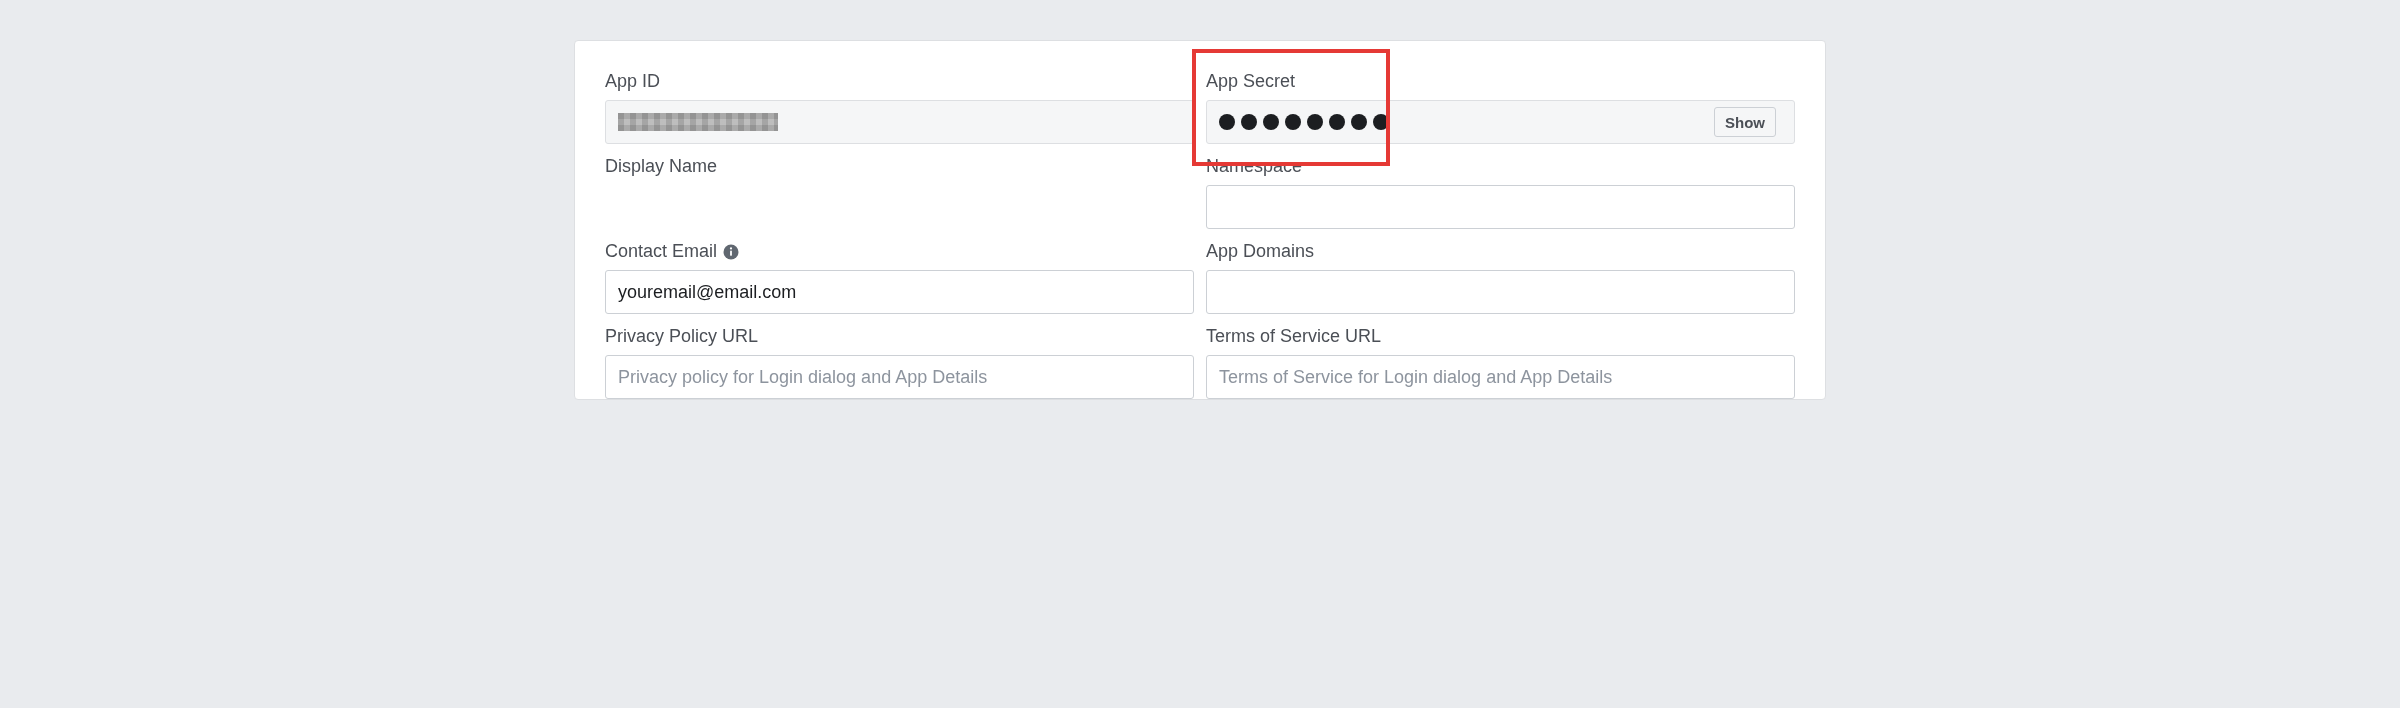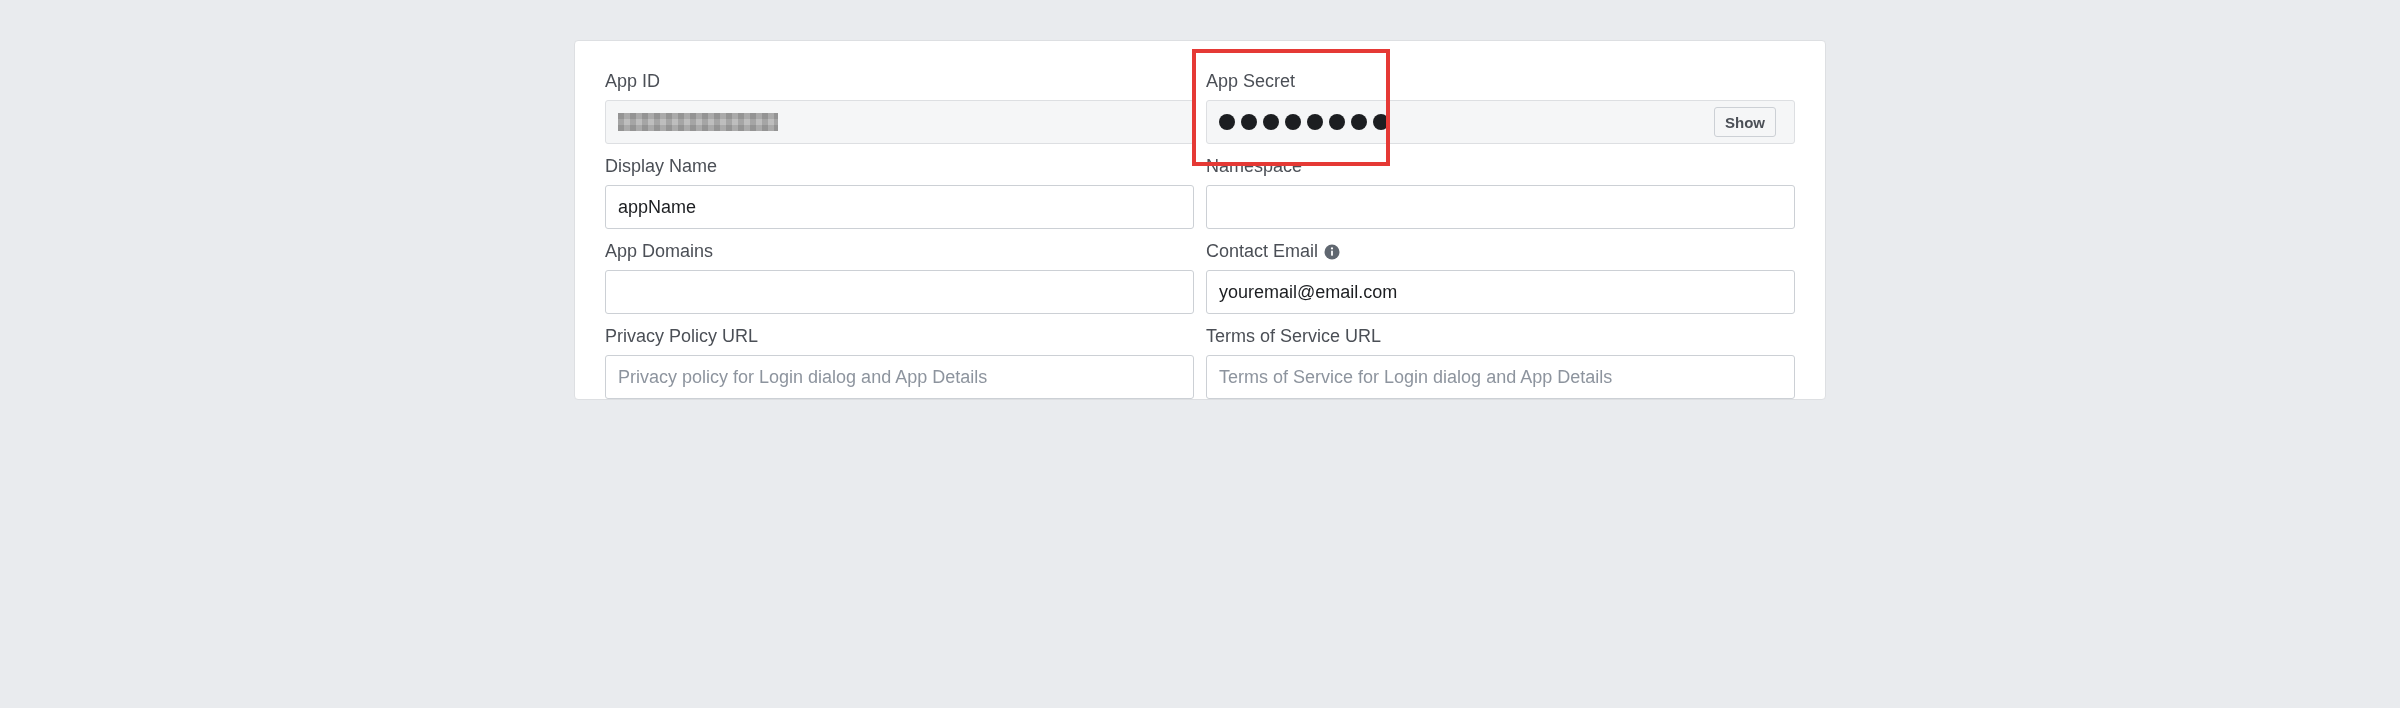--- a/index.html
+++ b/index.html
@@ -138,46 +138,45 @@
               <div class="dot"></div>
               <div class="dot"></div>
             </div>
         </div>
         <button class="show-btn">Show</button>
       </div>
     </div>
 
     <div class="field">
       <div class="label">Display Name</div>
-      <input class="input" value="appName" style="">
     </div>
 
     <div class="field">
       <div class="label">Namespace</div>
-      <input class="input" value="" style="">
-    </div>
-
-    <div class="field">
-      <div class="label">App Domains</div>
       <input class="input" value="" style="">
     </div>
 
     <div class="field">
       <div class="label">
         <span>Contact Email</span>
         <svg class="info-icon-svg" width="16" height="16" viewBox="0 0 16 16">
           <circle cx="8" cy="8" r="7.5" fill="#606770"></circle>
           <rect x="7.1" y="6.6" width="1.8" height="5.2" rx="0.9" fill="#fff"></rect>
           <circle cx="8" cy="4.4" r="1.1" fill="#fff"></circle>
         </svg>
       </div>
       <input class="input" value="youremail@email.com" style="">
     </div>
 
     <div class="field">
+      <div class="label">App Domains</div>
+      <input class="input" value="" style="">
+    </div>
+
+    <div class="field">
       <div class="label">Privacy Policy URL</div>
       <input class="input" placeholder="Privacy policy for Login dialog and App Details" style="">
     </div>
 
     <div class="field">
       <div class="label">Terms of Service URL</div>
       <input class="input" placeholder="Terms of Service for Login dialog and App Details" style="">
     </div>
 
   </div>

